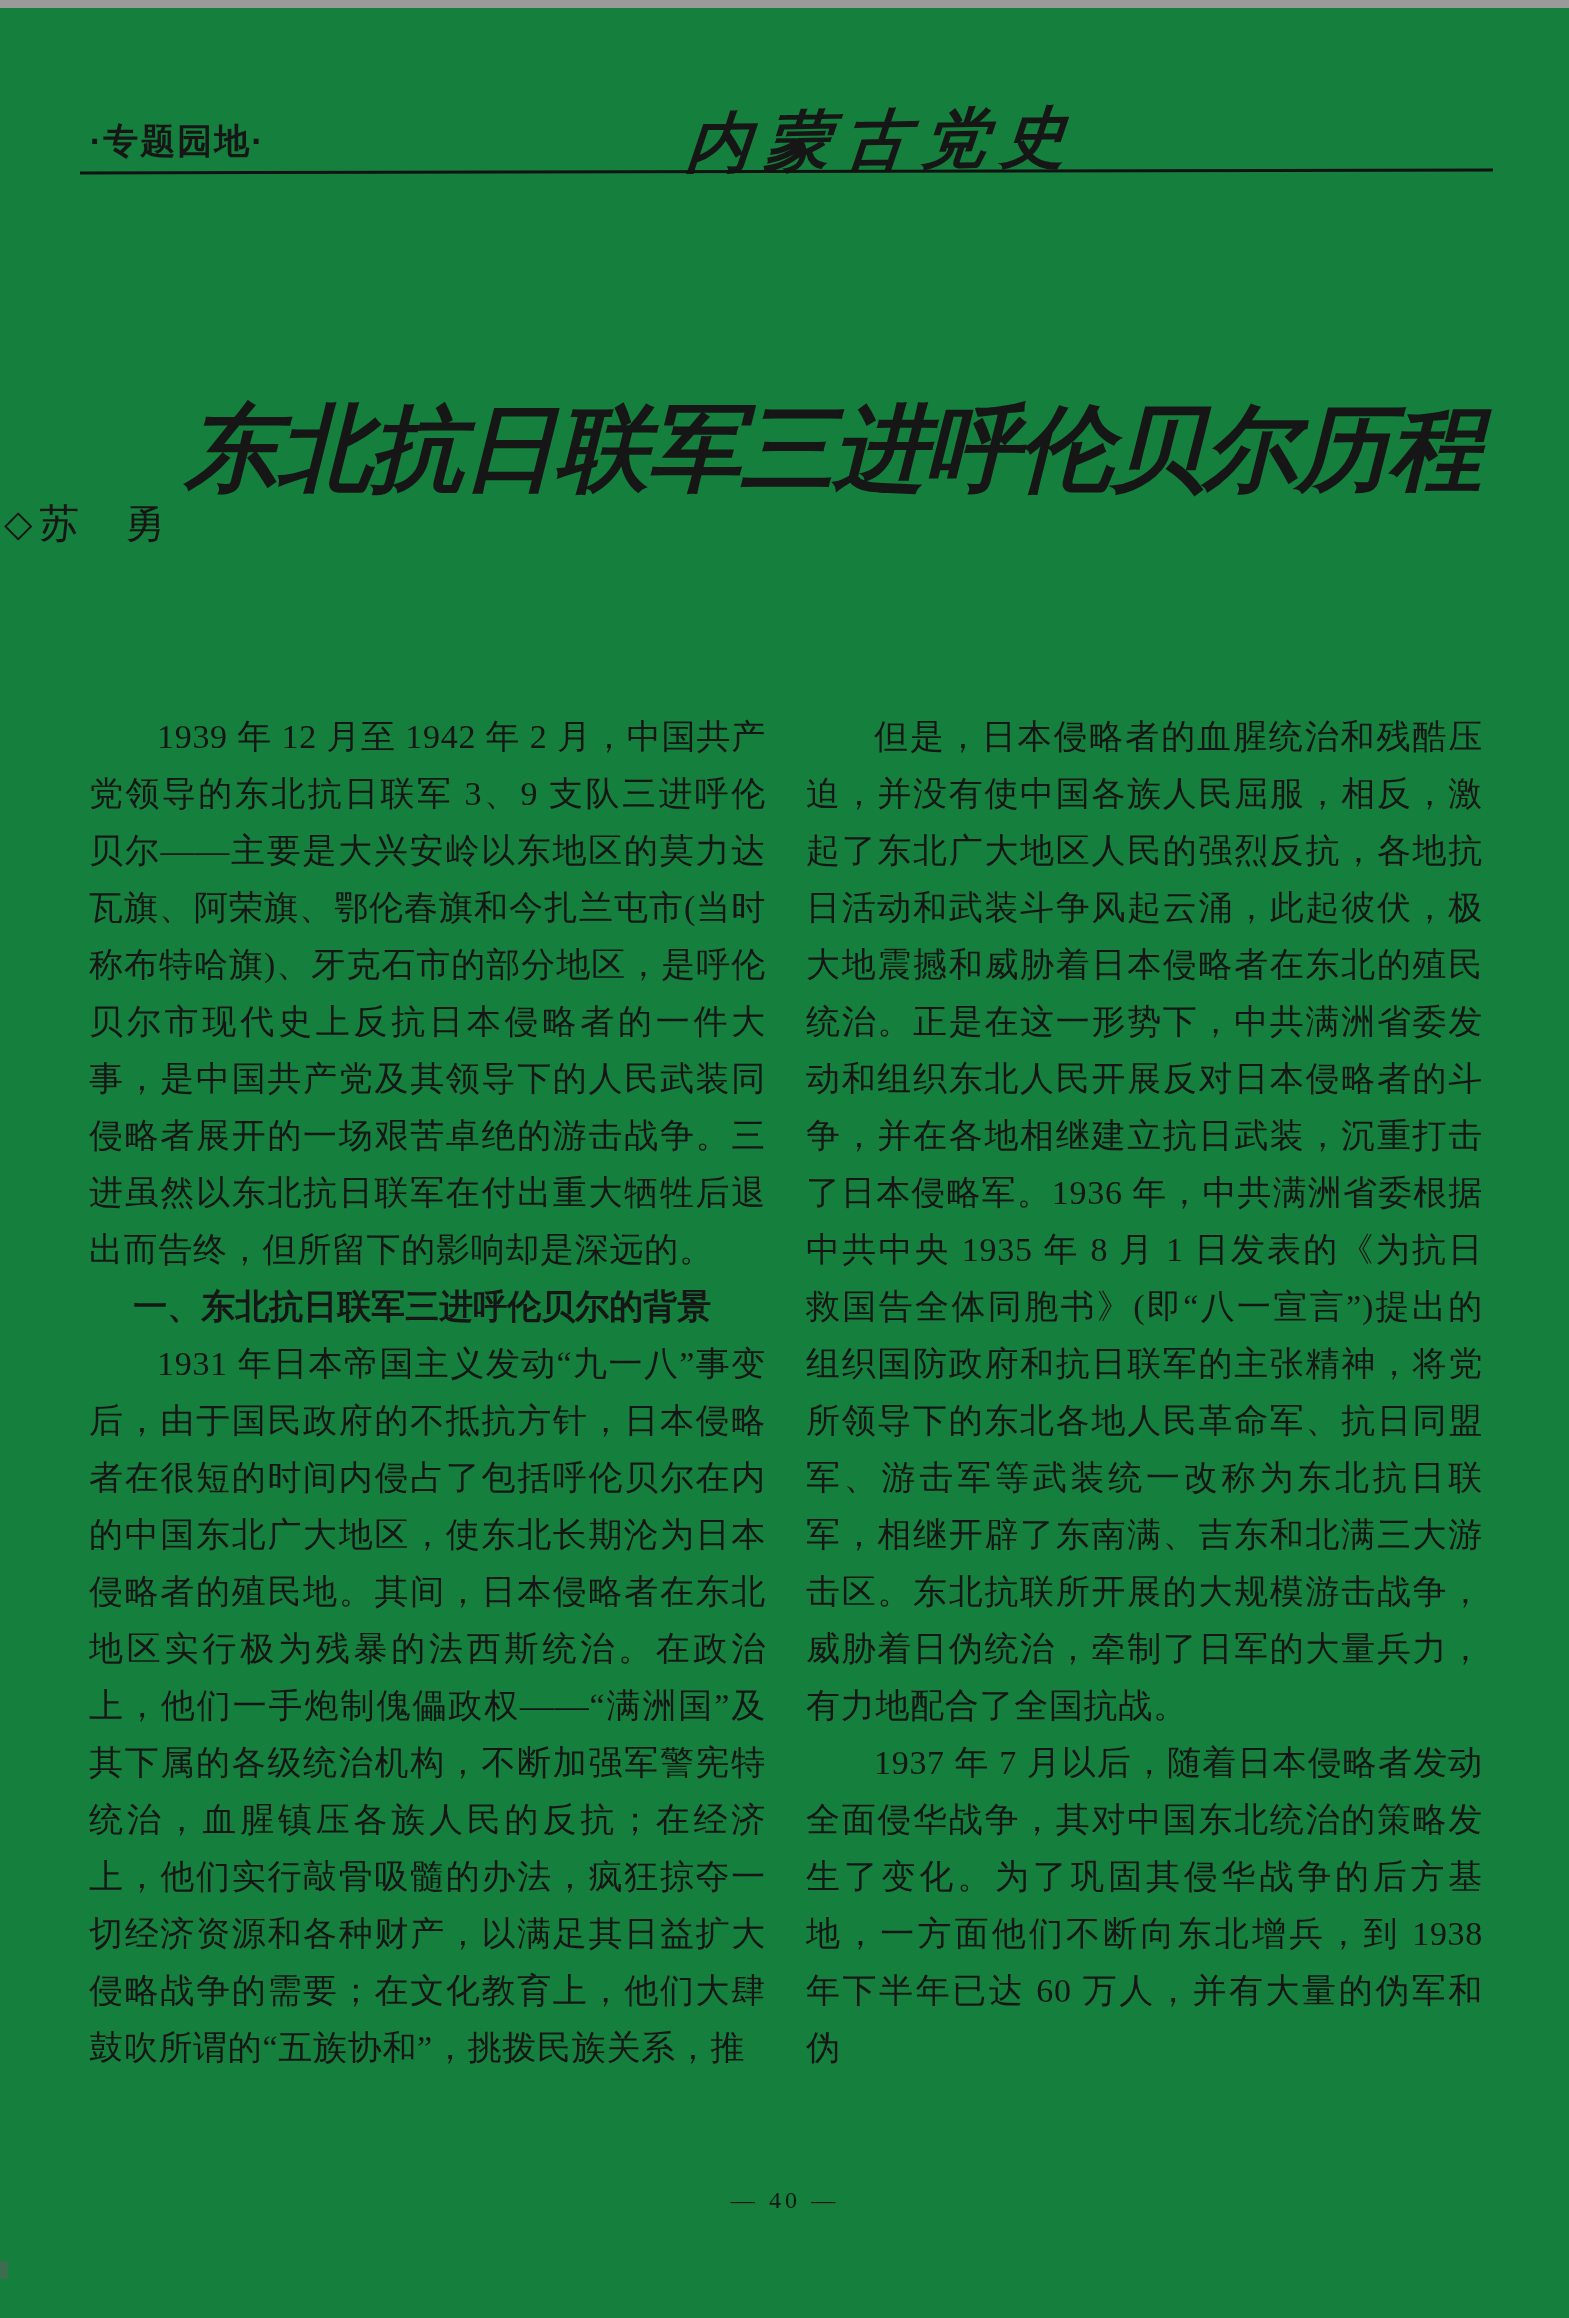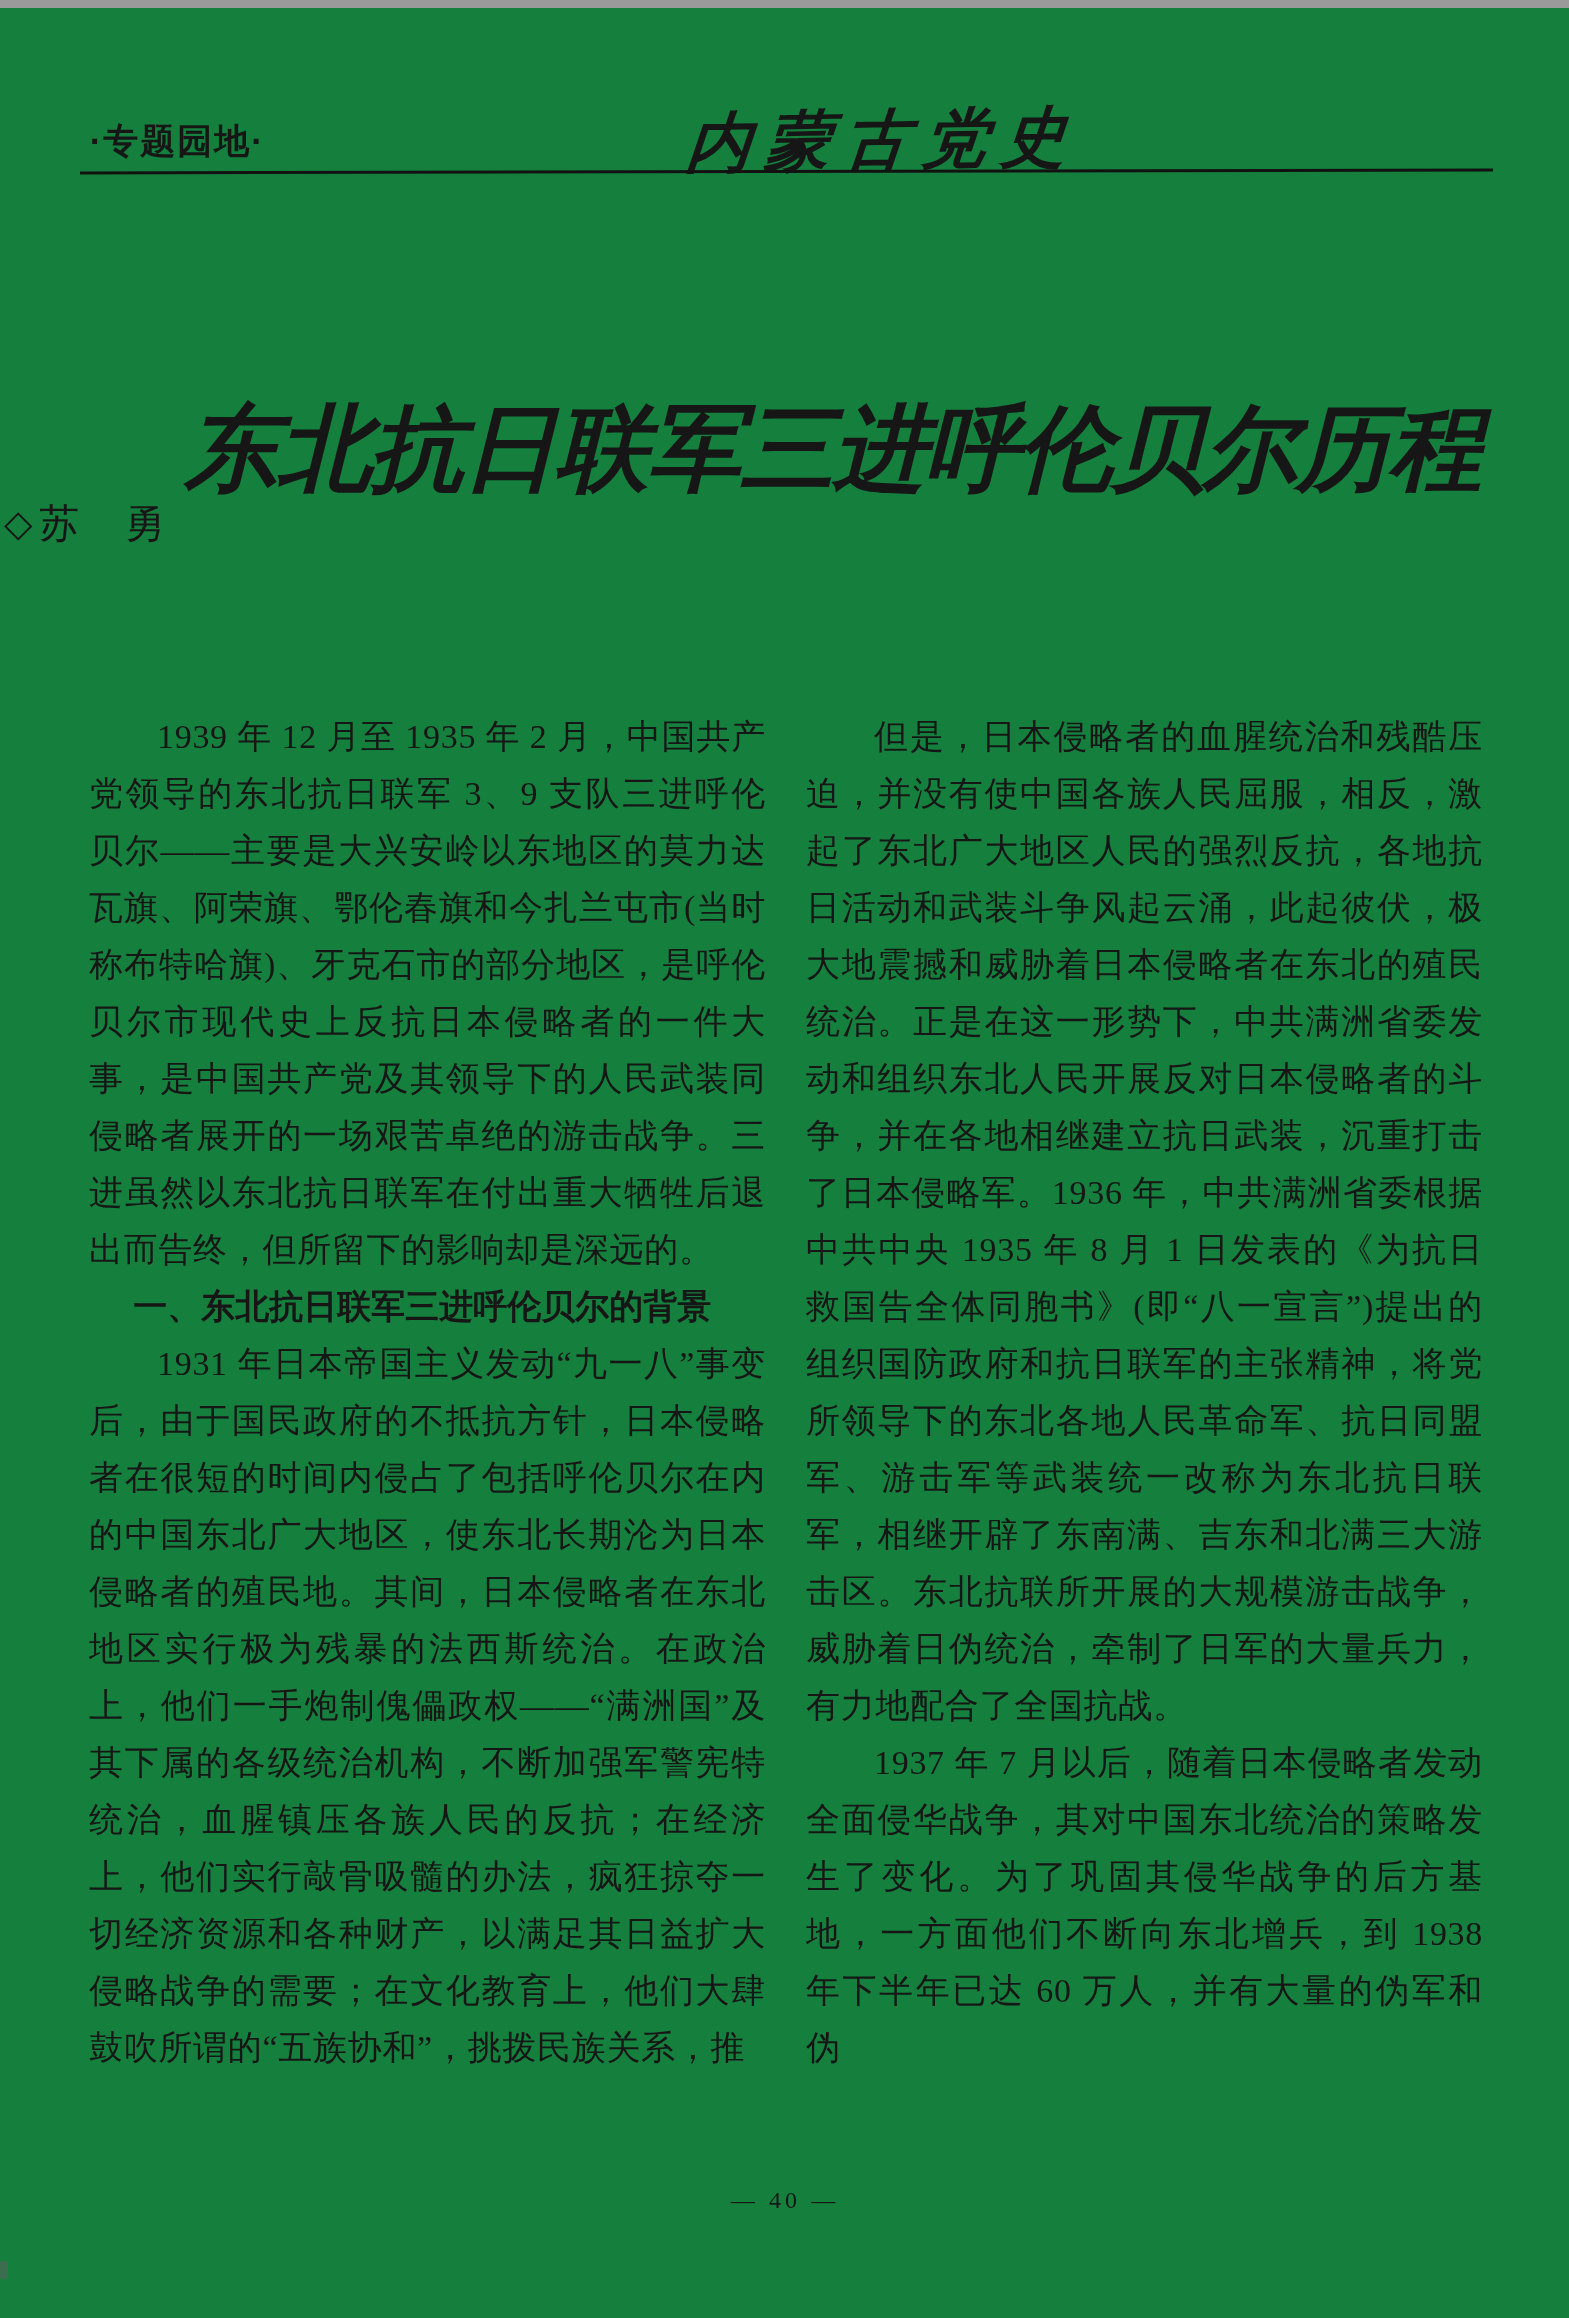--- a/index.html
+++ b/index.html
@@ -90,21 +90,21 @@
   <div class="header-rule"></div>
 
   <h1 class="article-title">东北抗日联军三进呼伦贝尔历程</h1>
 
   <div class="author-line">
     <span class="diamond">◇</span><span>苏　勇</span>
   </div>
 
   <div class="columns">
     <div class="column">
-      <p class="para indent">1939 年 12 月至 1935 年 2 月，中国共产党领导的东北抗日联军 3、9 支队三进呼伦贝尔——主要是大兴安岭以东地区的莫力达瓦旗、阿荣旗、鄂伦春旗和今扎兰屯市(当时称布特哈旗)、牙克石市的部分地区，是呼伦贝尔市现代史上反抗日本侵略者的一件大事，是中国共产党及其领导下的人民武装同侵略者展开的一场艰苦卓绝的游击战争。三进虽然以东北抗日联军在付出重大牺牲后退出而告终，但所留下的影响却是深远的。</p>
+      <p class="para indent">1939 年 12 月至 1942 年 2 月，中国共产党领导的东北抗日联军 3、9 支队三进呼伦贝尔——主要是大兴安岭以东地区的莫力达瓦旗、阿荣旗、鄂伦春旗和今扎兰屯市(当时称布特哈旗)、牙克石市的部分地区，是呼伦贝尔市现代史上反抗日本侵略者的一件大事，是中国共产党及其领导下的人民武装同侵略者展开的一场艰苦卓绝的游击战争。三进虽然以东北抗日联军在付出重大牺牲后退出而告终，但所留下的影响却是深远的。</p>
       <p class="para section-heading">一、东北抗日联军三进呼伦贝尔的背景</p>
       <p class="para indent">1931 年日本帝国主义发动“九一八”事变后，由于国民政府的不抵抗方针，日本侵略者在很短的时间内侵占了包括呼伦贝尔在内的中国东北广大地区，使东北长期沦为日本侵略者的殖民地。其间，日本侵略者在东北地区实行极为残暴的法西斯统治。在政治上，他们一手炮制傀儡政权——“满洲国”及其下属的各级统治机构，不断加强军警宪特统治，血腥镇压各族人民的反抗；在经济上，他们实行敲骨吸髓的办法，疯狂掠夺一切经济资源和各种财产，以满足其日益扩大侵略战争的需要；在文化教育上，他们大肆鼓吹所谓的“五族协和”，挑拨民族关系，推</p>
     </div>
     <div class="column">
       <p class="para indent">但是，日本侵略者的血腥统治和残酷压迫，并没有使中国各族人民屈服，相反，激起了东北广大地区人民的强烈反抗，各地抗日活动和武装斗争风起云涌，此起彼伏，极大地震撼和威胁着日本侵略者在东北的殖民统治。正是在这一形势下，中共满洲省委发动和组织东北人民开展反对日本侵略者的斗争，并在各地相继建立抗日武装，沉重打击了日本侵略军。1936 年，中共满洲省委根据中共中央 1935 年 8 月 1 日发表的《为抗日救国告全体同胞书》(即“八一宣言”)提出的组织国防政府和抗日联军的主张精神，将党所领导下的东北各地人民革命军、抗日同盟军、游击军等武装统一改称为东北抗日联军，相继开辟了东南满、吉东和北满三大游击区。东北抗联所开展的大规模游击战争，威胁着日伪统治，牵制了日军的大量兵力，有力地配合了全国抗战。</p>
       <p class="para indent">1937 年 7 月以后，随着日本侵略者发动全面侵华战争，其对中国东北统治的策略发生了变化。为了巩固其侵华战争的后方基地，一方面他们不断向东北增兵，到 1938 年下半年已达 60 万人，并有大量的伪军和伪</p>
     </div>
   </div>
 
   <div class="footer">— 40 —</div>

